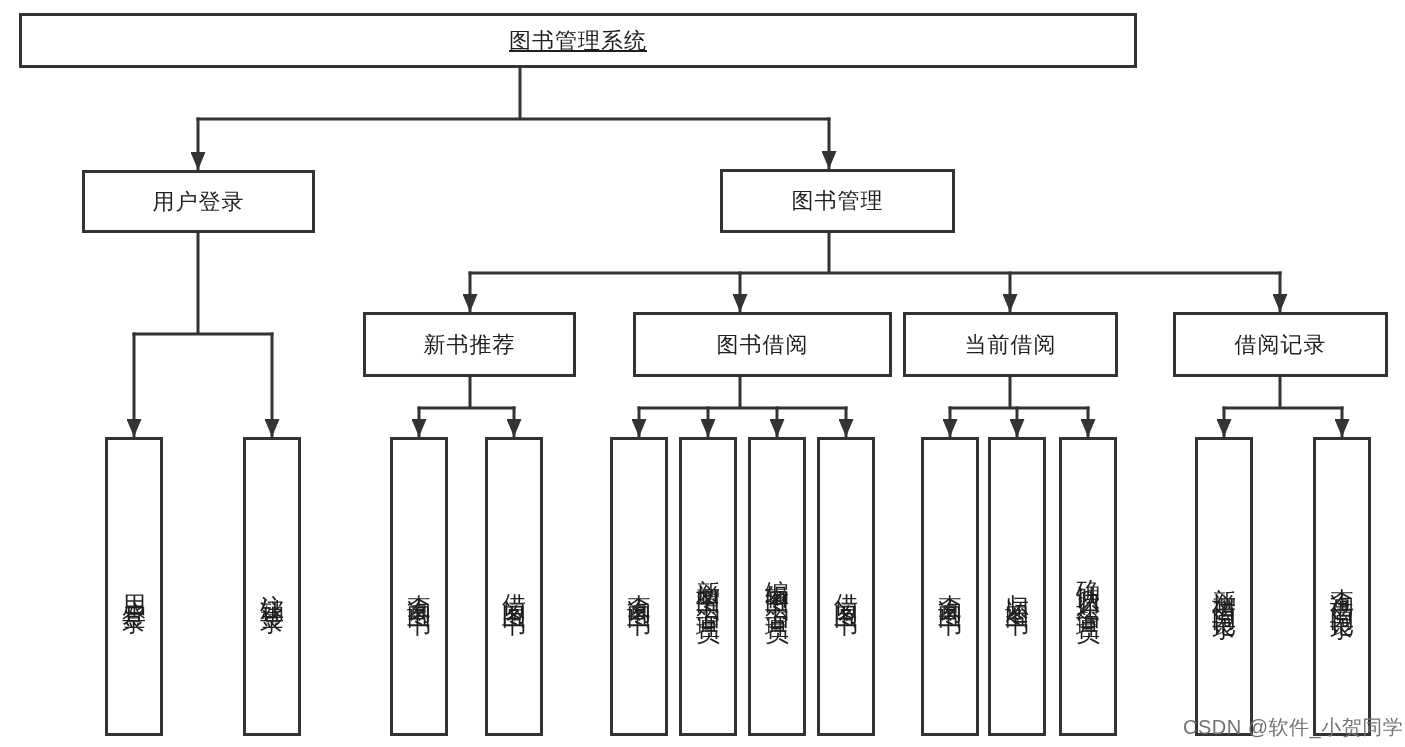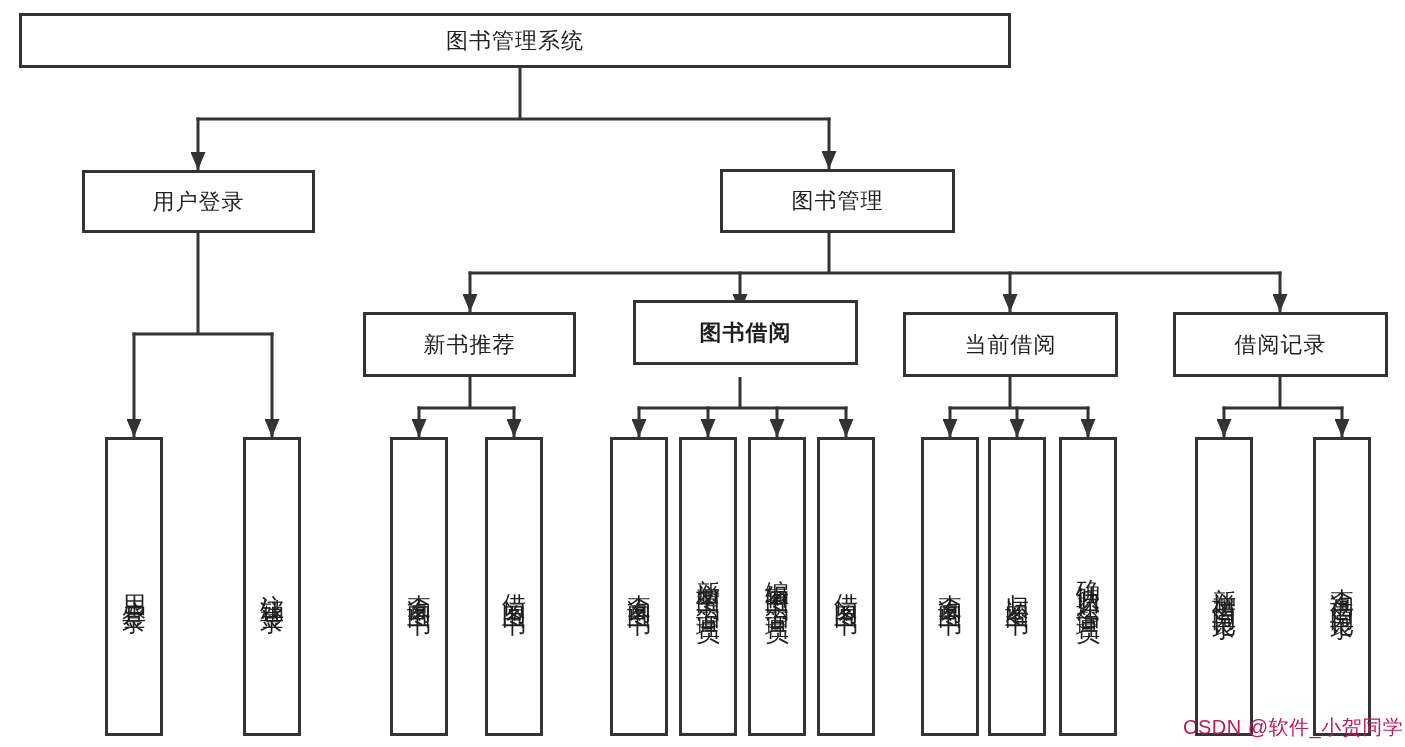--- a/index.html
+++ b/index.html
@@ -33,21 +33,21 @@
     writing-mode: vertical-rl;
     font-size: 24px;
     letter-spacing: 6px;
     line-height: 1;
   }
   #watermark {
     position: absolute;
     left: 1183px;
     top: 714px;
     font-size: 20px;
-    color: #be185d;
+    color: #737373;
     letter-spacing: 0.5px;
     white-space: nowrap;
     z-index: 5;
   }
 </style>
 </head>
 <body>
 
 <div id="canvas">
 
@@ -94,35 +94,35 @@
       <line x1="1017" y1="406.5" x2="1017" y2="437" marker-end="url(#arrow)"></line>
       <line x1="1088" y1="406.5" x2="1088" y2="437" marker-end="url(#arrow)"></line>
 
       <line x1="1280" y1="377" x2="1280" y2="408"></line>
       <line x1="1222.5" y1="408" x2="1343.5" y2="408"></line>
       <line x1="1224" y1="406.5" x2="1224" y2="437" marker-end="url(#arrow)"></line>
       <line x1="1342" y1="406.5" x2="1342" y2="437" marker-end="url(#arrow)"></line>
     </g>
   </svg>
 
-  <div class="node" style="left:19px; top:13px; width:992px; height:55px;">
+  <div class="node" style="left:19px; top:13px; width:1118px; height:55px;text-decoration:underline;">
     <span>图书管理系统</span>
   </div>
 
   <div class="node" style="left:82px; top:170px; width:233px; height:63px;">
     <span>用户登录</span>
   </div>
   <div class="node" style="left:720px; top:169px; width:235px; height:64px;">
     <span>图书管理</span>
   </div>
 
   <div class="node" style="left:363px; top:312px; width:213px; height:65px;">
     <span>新书推荐</span>
   </div>
-  <div class="node" style="left:633px; top:300px; width:225px; height:65px;font-weight:bold;">
+  <div class="node" style="left:633px; top:312px; width:259px; height:65px;">
     <span>图书借阅</span>
   </div>
   <div class="node" style="left:903px; top:312px; width:215px; height:65px;">
     <span>当前借阅</span>
   </div>
   <div class="node" style="left:1173px; top:312px; width:215px; height:65px;">
     <span>借阅记录</span>
   </div>
 
   <div class="node leaf" style="left:105px; top:437px; width:58px; height:299px;">

